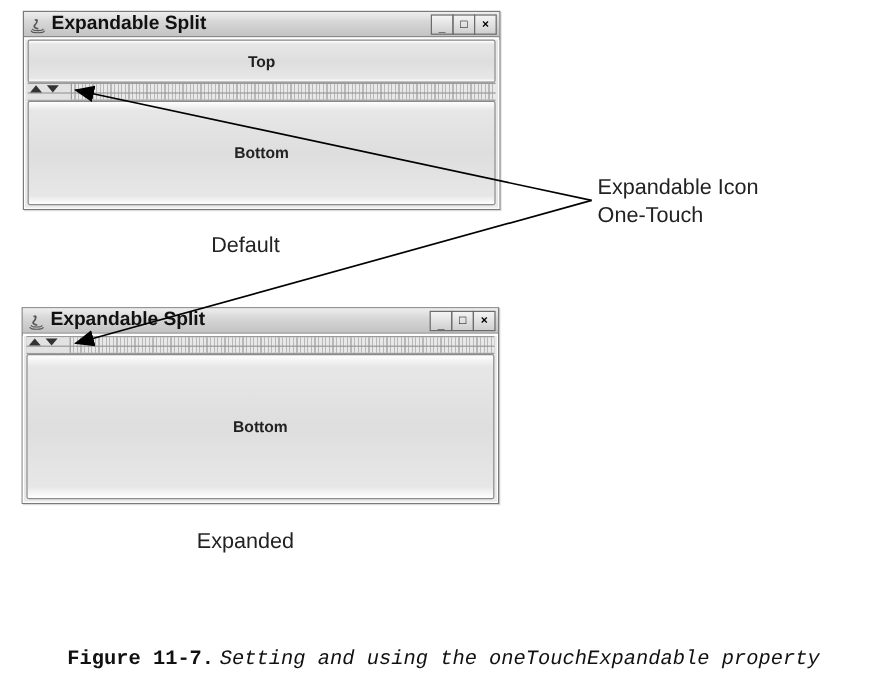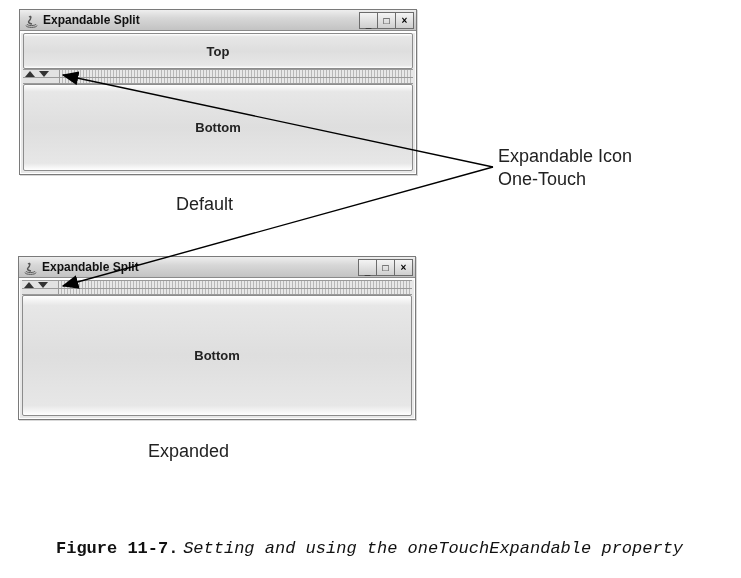--- a/index.html
+++ b/index.html
@@ -28,21 +28,21 @@
   .java-icon {
     width: 15px;
     height: 15px;
     display: inline-flex;
     align-items: center;
     justify-content: center;
     margin-right: 4px;
   }
   .title-text {
     font-family: Tahoma, Arial, sans-serif;
-    font-size: 12px;
+    font-size: 16px;
     font-weight: 700;
     color: #111;
     flex: 1;
   }
   .winbtns {
     display: flex;
     gap: 0;
   }
   .winbtn {
     width: 17px;
@@ -213,21 +213,21 @@
         <div class="onetouch-bg"></div>
         <div class="onetouch">
           <span class="tri tri-up"></span>
           <span class="tri tri-down"></span>
         </div>
       </div>
       <div class="pane" style="height:119px;">Bottom</div>
     </div>
   </div>
 </div>
-<div class="label" style="left:148px; top:441px;">Expanded</div>
+<div class="label" style="left:164px; top:441px;">Expanded</div>
 
 <div class="callout">
   <div>Expandable Icon</div>
   <div>One-Touch</div>
 </div>
 
 <svg class="arrows" width="741" height="578">
   <defs>
     <marker id="ah" markerWidth="12" markerHeight="10" refX="11" refY="5" orient="auto">
       <path d="M0,0 L12,5 L0,10 Z" fill="#000"></path>

